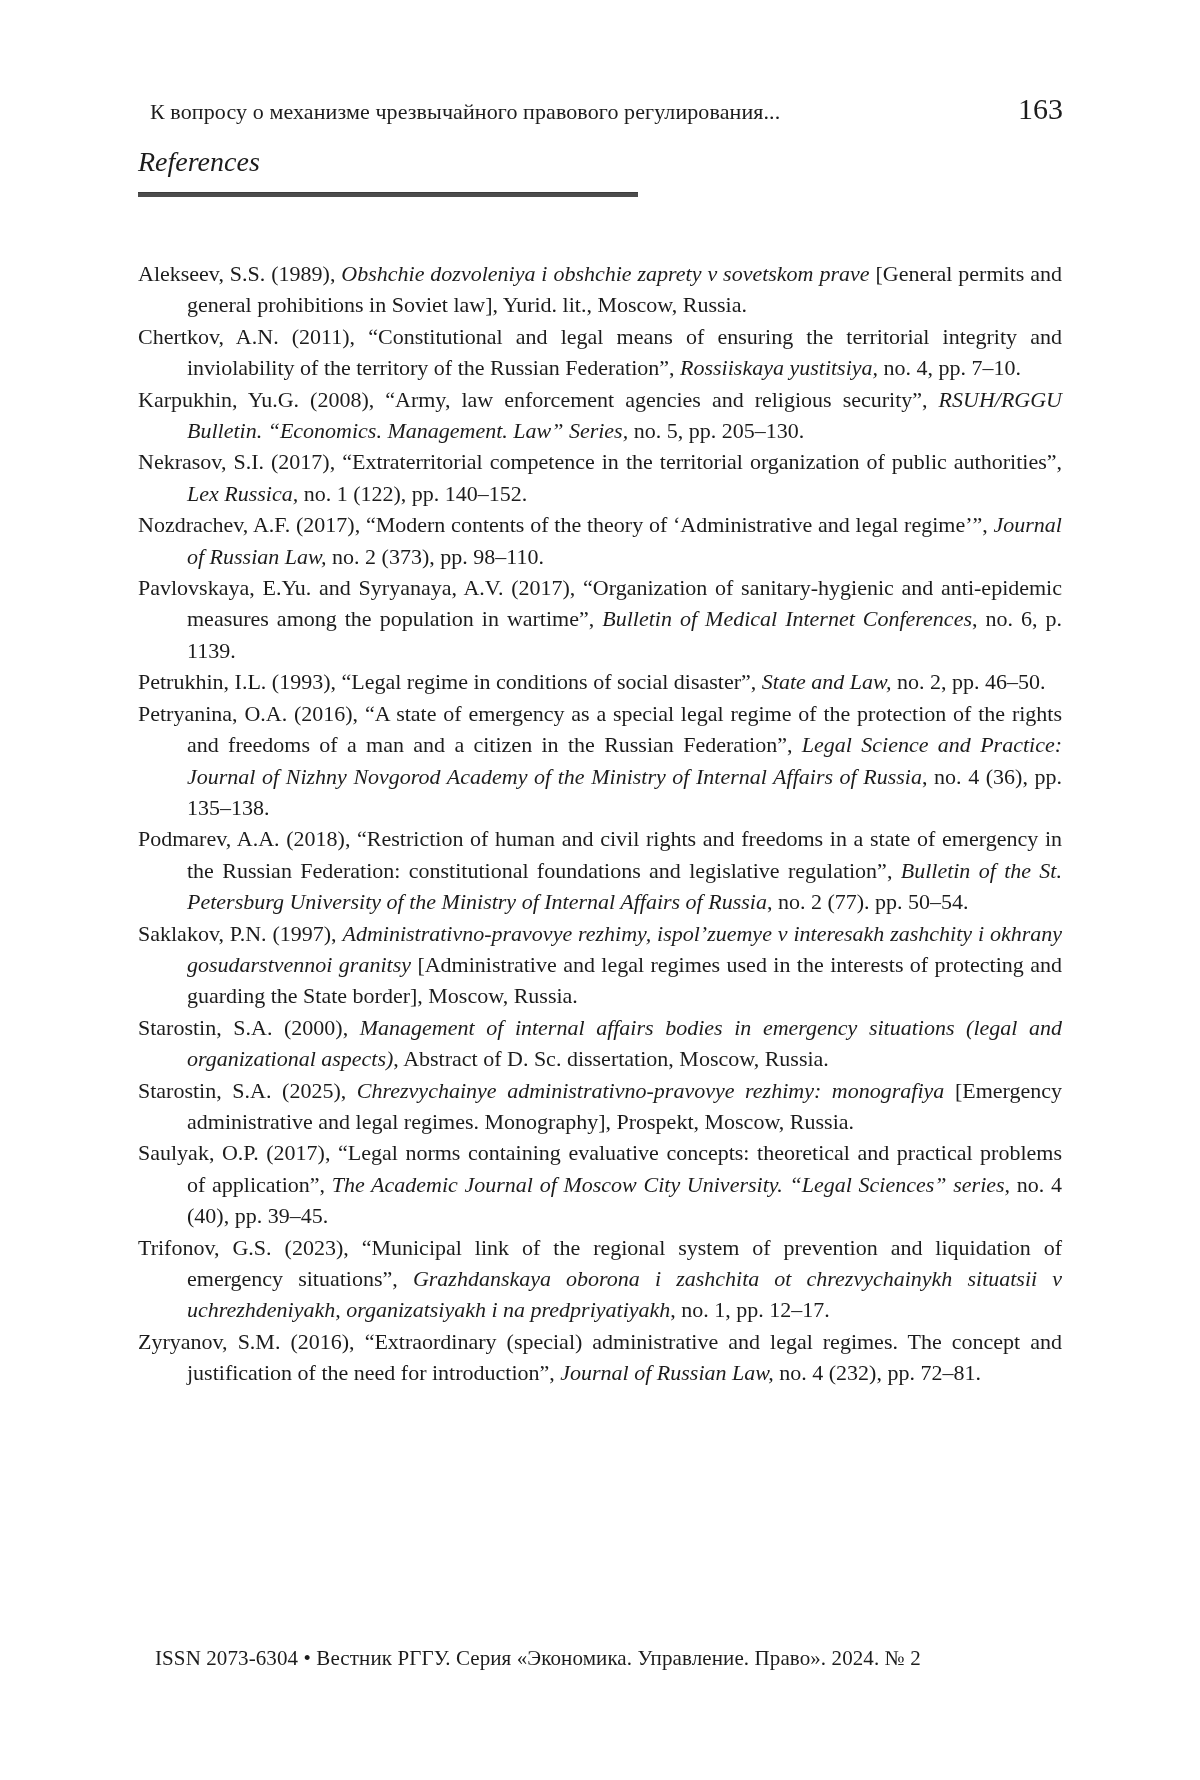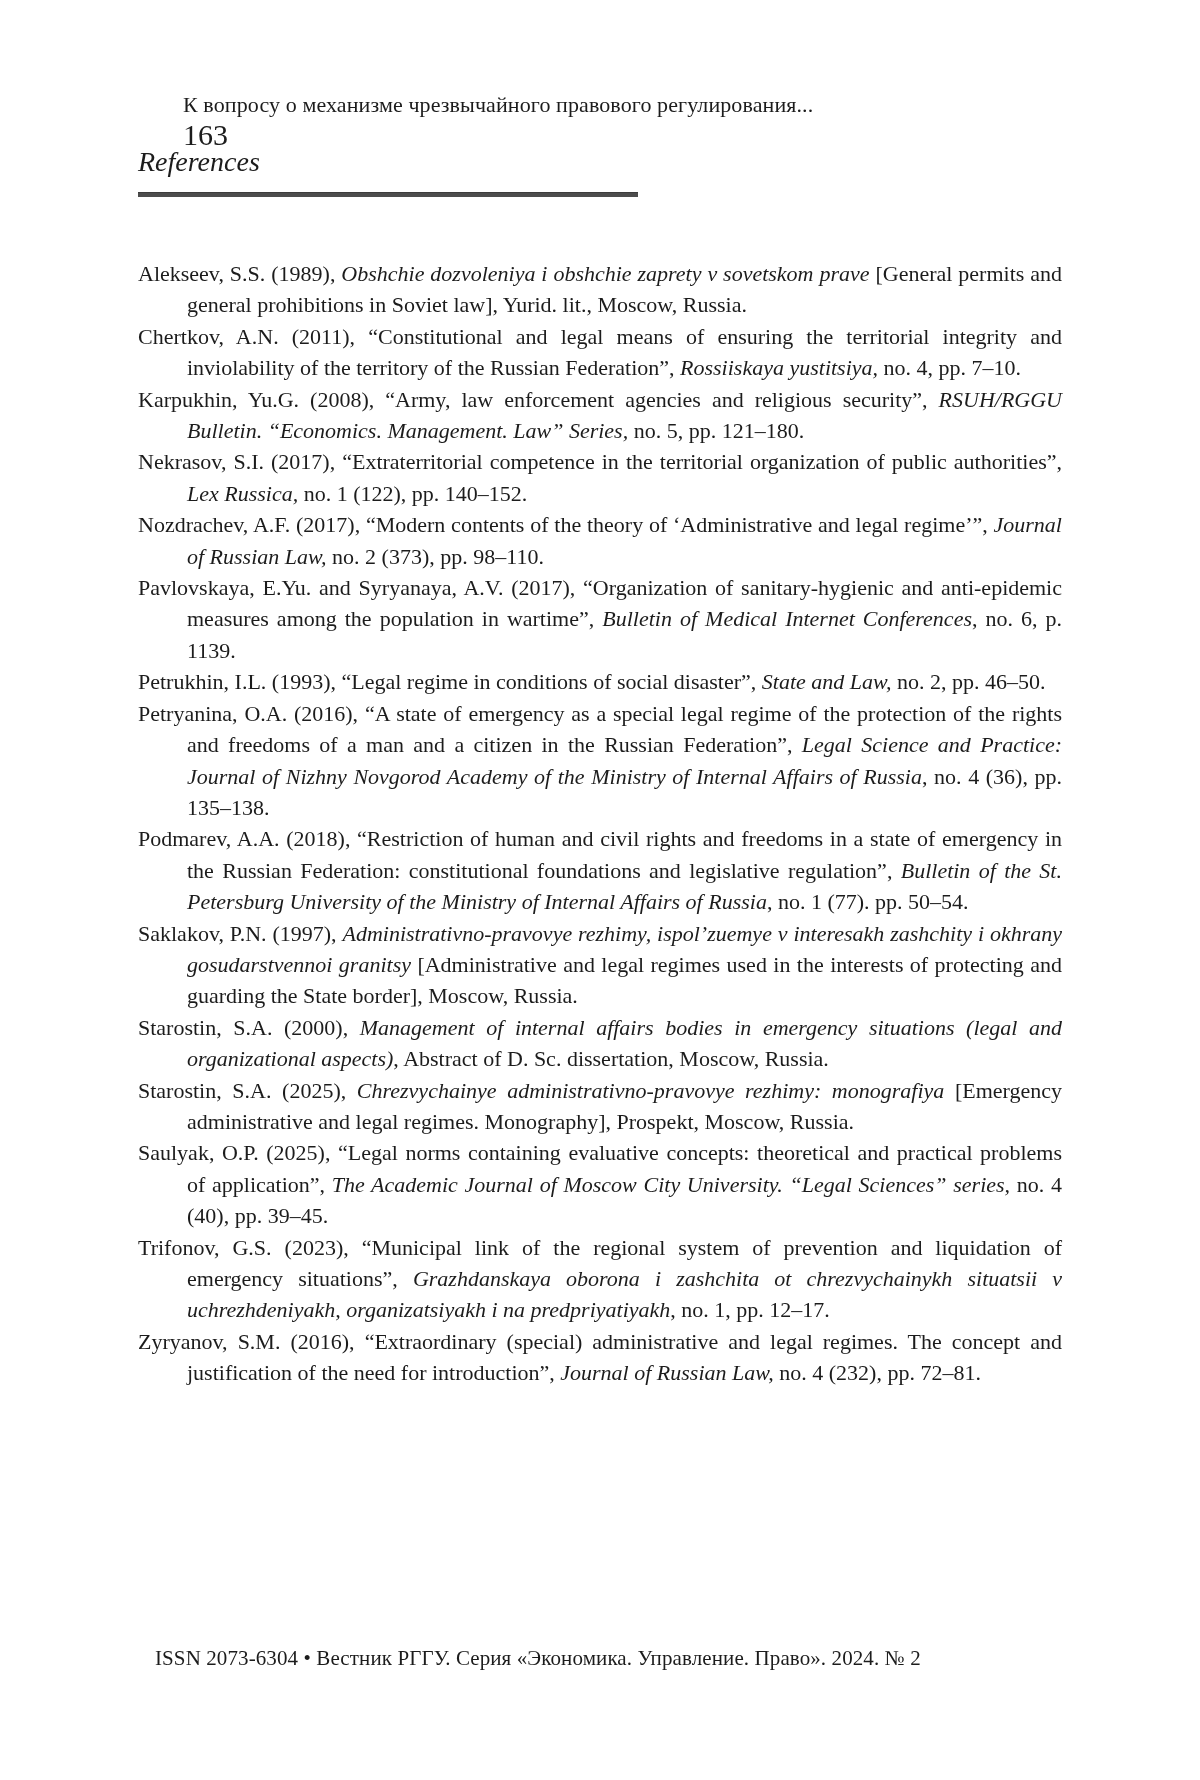--- a/index.html
+++ b/index.html
@@ -8,22 +8,22 @@
     background: #ffffff;
     color: #1c1c1c;
     font-family: "Liberation Serif", "DejaVu Serif", serif;
     position: relative;
     overflow: hidden;
   }
   .page { position: absolute; inset: 0; background: #ffffff; }
 
   .running-head {
     position: absolute;
-    left: 138px; right: 137px; top: 92px;
-    display: flex; justify-content: space-between; align-items: baseline; flex-direction: column;
+    left: 150px; right: 137px; top: 92px;
+    display: flex; justify-content: space-between; align-items: baseline;
   }
   .running-title { font-size: 22px; letter-spacing: 0.1px; }
   .page-number { font-size: 30px; margin-left: 45px; }
 
   .section-title {
     position: absolute; left: 138px; top: 146px;
     margin: 0;
     font-style: italic; font-weight: normal;
     font-size: 28px;
     text-align: center;
@@ -66,30 +66,30 @@
     <span class="page-number">163</span>
   </div>
 
   <h2 class="section-title">References</h2>
 
   <div class="title-rule"></div>
 
   <div class="references">
       <p class="ref"><span>Alekseev, S.S. (1989), </span><span class="it">Obshchie dozvoleniya i obshchie zaprety v sovetskom prave</span><span> [General permits and general prohibitions in Soviet law], Yurid. lit., Moscow, Russia.</span></p>
       <p class="ref"><span>Chertkov, A.N. (2011), “Constitutional and legal means of ensuring the territorial integrity and inviolability of the territory of the Russian Federation”, </span><span class="it">Rossiiskaya yustitsiya,</span><span> no. 4, pp. 7–10.</span></p>
-      <p class="ref"><span>Karpukhin, Yu.G. (2008), “Army, law enforcement agencies and religious security”, </span><span class="it">RSUH/RGGU Bulletin. “Economics. Management. Law” Series,</span><span> no. 5, pp. 121–180.</span></p>
+      <p class="ref"><span>Karpukhin, Yu.G. (2008), “Army, law enforcement agencies and religious security”, </span><span class="it">RSUH/RGGU Bulletin. “Economics. Management. Law” Series,</span><span> no. 5, pp. 205–130.</span></p>
       <p class="ref"><span>Nekrasov, S.I. (2017), “Extraterritorial competence in the territorial organization of public authorities”, </span><span class="it">Lex Russica,</span><span> no. 1 (122), pp. 140–152.</span></p>
       <p class="ref"><span>Nozdrachev, A.F. (2017), “Modern contents of the theory of ‘Administrative and legal regime’”, </span><span class="it">Journal of Russian Law,</span><span> no. 2 (373), pp. 98–110.</span></p>
       <p class="ref"><span>Pavlovskaya, E.Yu. and Syryanaya, A.V. (2017), “Organization of sanitary-hygienic and anti-epidemic measures among the population in wartime”, </span><span class="it">Bulletin of Medical Internet Conferences</span><span>, no. 6, p. 1139.</span></p>
       <p class="ref"><span>Petrukhin, I.L. (1993), “Legal regime in conditions of social disaster”, </span><span class="it">State and Law,</span><span> no. 2, pp. 46–50.</span></p>
       <p class="ref"><span>Petryanina, O.A. (2016), “A state of emergency as a special legal regime of the protection of the rights and freedoms of a man and a citizen in the Russian Federation”, </span><span class="it">Legal Science and Practice: Journal of Nizhny Novgorod Academy of the Ministry of Internal Affairs of Russia</span><span>, no. 4 (36), pp. 135–138.</span></p>
-      <p class="ref"><span>Podmarev, A.A. (2018), “Restriction of human and civil rights and freedoms in a state of emergency in the Russian Federation: constitutional foundations and legislative regulation”, </span><span class="it">Bulletin of the St. Petersburg University of the Ministry of Internal Affairs of Russia</span><span>, no. 1 (77). pp. 50–54.</span></p>
+      <p class="ref"><span>Podmarev, A.A. (2018), “Restriction of human and civil rights and freedoms in a state of emergency in the Russian Federation: constitutional foundations and legislative regulation”, </span><span class="it">Bulletin of the St. Petersburg University of the Ministry of Internal Affairs of Russia</span><span>, no. 2 (77). pp. 50–54.</span></p>
       <p class="ref"><span>Saklakov, P.N. (1997), </span><span class="it">Administrativno-pravovye rezhimy, ispol’zuemye v interesakh zashchity i okhrany gosudarstvennoi granitsy</span><span> [Administrative and legal regimes used in the interests of protecting and guarding the State border], Moscow, Russia.</span></p>
       <p class="ref"><span>Starostin, S.A. (2000), </span><span class="it">Management of internal affairs bodies in emergency situations (legal and organizational aspects)</span><span>, Abstract of D. Sc. dissertation, Moscow, Russia.</span></p>
       <p class="ref"><span>Starostin, S.A. (2025), </span><span class="it">Chrezvychainye administrativno-pravovye rezhimy: monografiya</span><span> [Emergency administrative and legal regimes. Monography], Prospekt, Moscow, Russia.</span></p>
-      <p class="ref"><span>Saulyak, O.P. (2025), “Legal norms containing evaluative concepts: theoretical and practical problems of application”, </span><span class="it">The Academic Journal of Moscow City University. “Legal Sciences” series,</span><span> no. 4 (40), pp. 39–45.</span></p>
+      <p class="ref"><span>Saulyak, O.P. (2017), “Legal norms containing evaluative concepts: theoretical and practical problems of application”, </span><span class="it">The Academic Journal of Moscow City University. “Legal Sciences” series,</span><span> no. 4 (40), pp. 39–45.</span></p>
       <p class="ref"><span>Trifonov, G.S. (2023), “Municipal link of the regional system of prevention and liquidation of emergency situations”, </span><span class="it">Grazhdanskaya oborona i zashchita ot chrezvychainykh situatsii v uchrezhdeniyakh, organizatsiyakh i na predpriyatiyakh</span><span>, no. 1, pp. 12–17.</span></p>
       <p class="ref"><span>Zyryanov, S.M. (2016), “Extraordinary (special) administrative and legal regimes. The concept and justification of the need for introduction”, </span><span class="it">Journal of Russian Law,</span><span> no. 4 (232), pp. 72–81.</span></p>
     </div>
 
   <div class="page-footer">ISSN 2073-6304 • Вестник РГГУ. Серия «Экономика. Управление. Право». 2024. № 2</div>
 
 </div>
 
 </body></html>

